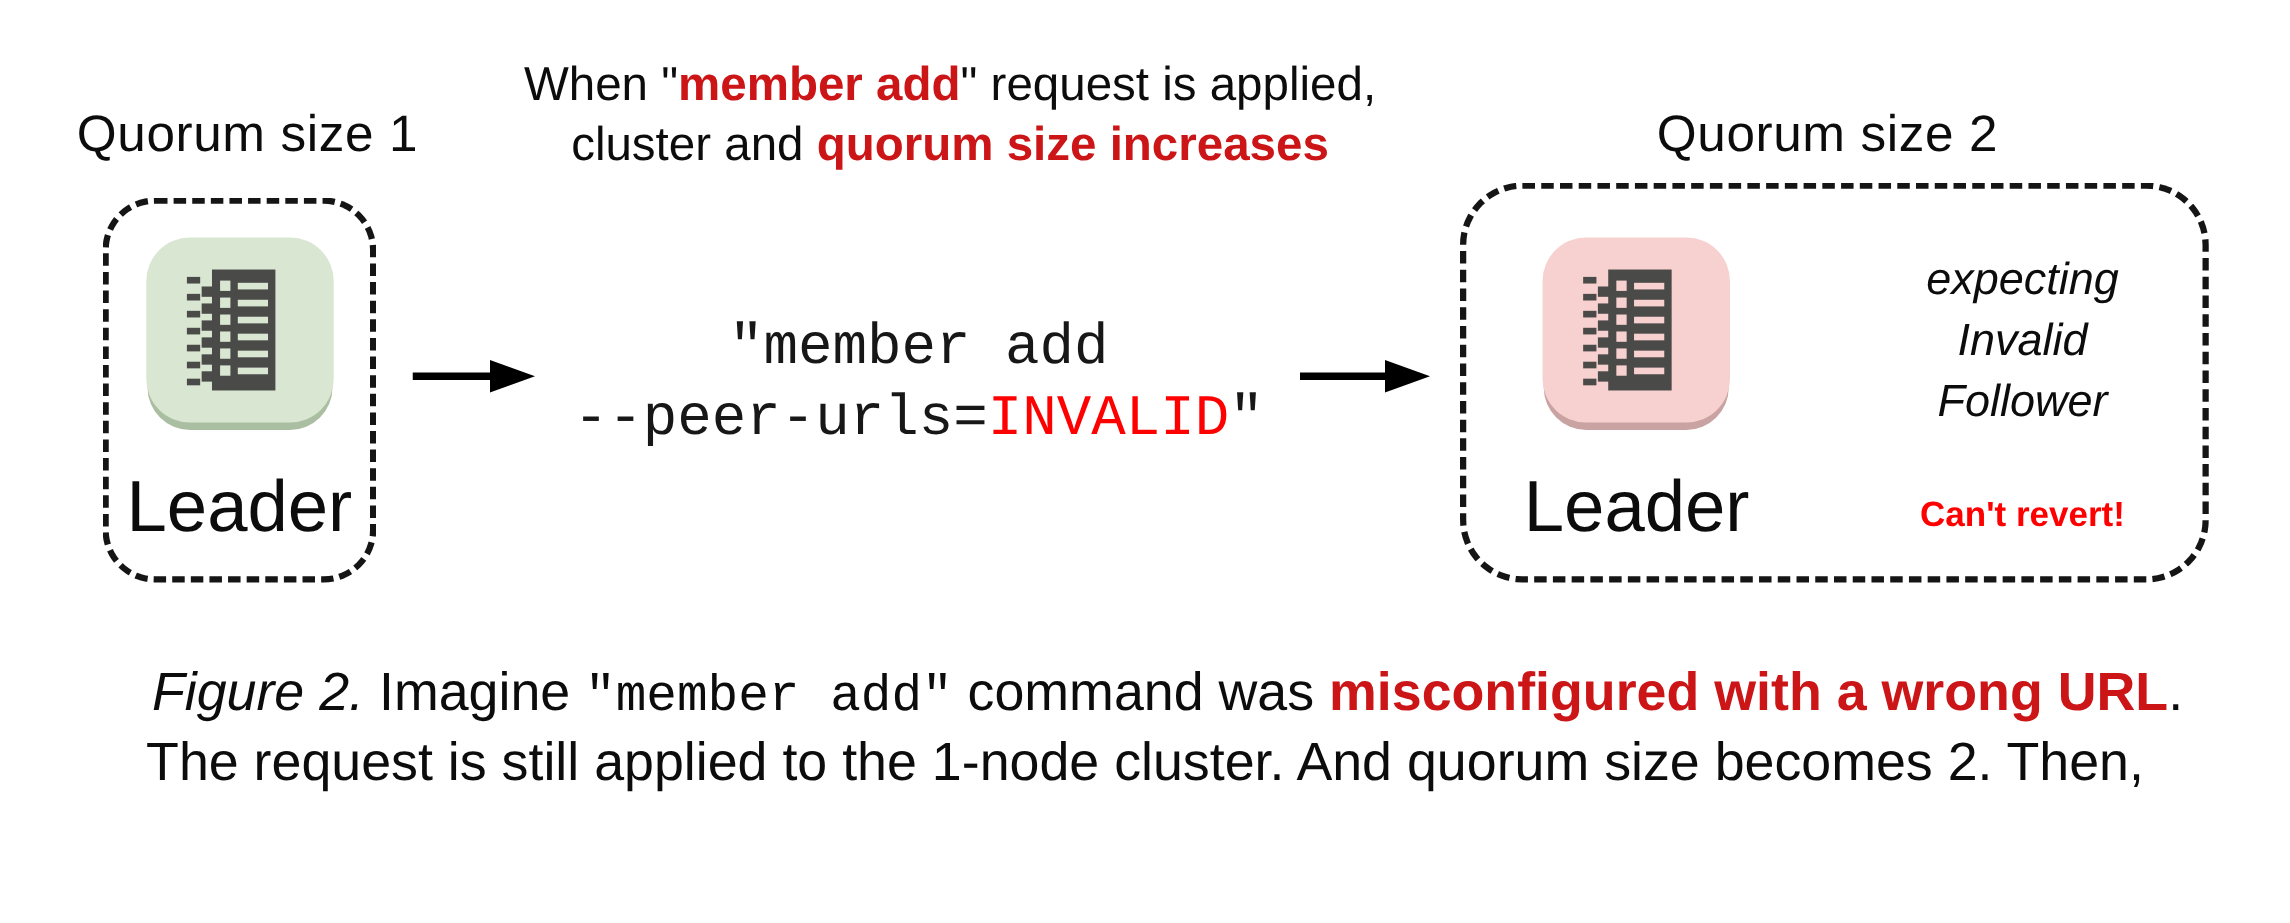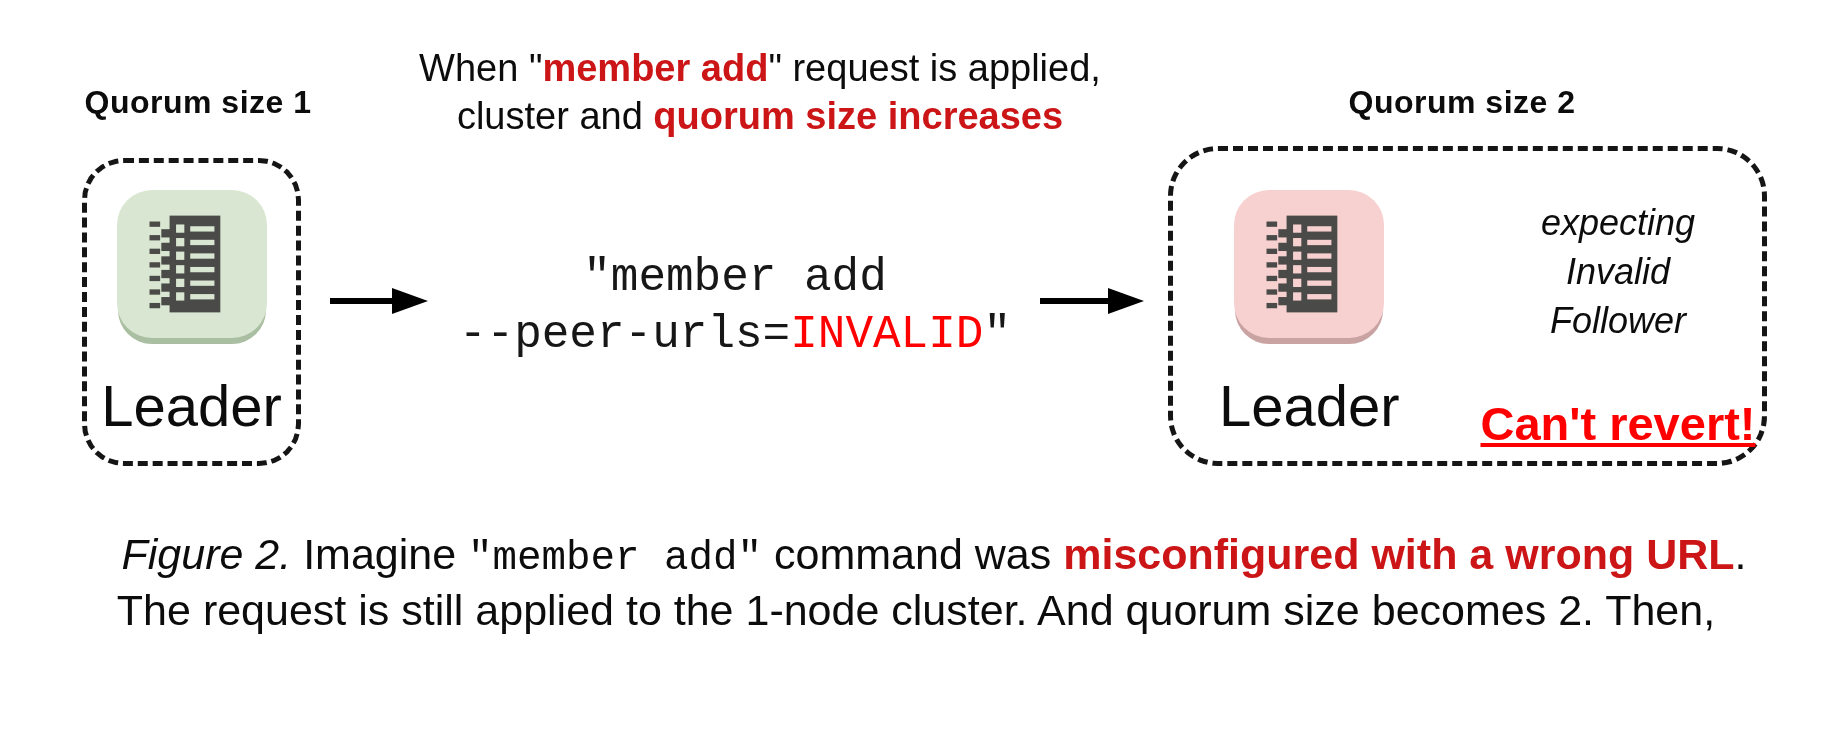--- a/index.html
+++ b/index.html
@@ -3,21 +3,21 @@
 <meta charset="utf-8">
 <style>
   html,body{margin:0;padding:0;background:#ffffff;}
   .stage{
     position:relative;width:1832px;height:738px;background:#ffffff;
     font-family:"Liberation Sans",sans-serif;color:#111111;overflow:hidden;
   }
   .abs{position:absolute;}
   .center{text-align:center;}
 
-  .cluster-title{font-size:32px;font-weight:bold;color:#0c0c0c;letter-spacing:0.5px;}
+  .cluster-title{font-size:41px;font-weight:normal;color:#0c0c0c;letter-spacing:0.5px;}
 
   .dashed-box{
     border:5px dashed #151515;
     box-sizing:border-box;
     background:#ffffff;
   }
   .dashed-box.left{border-radius:42px;}
   .dashed-box.right{border-radius:50px;}
 
   .node-box{
@@ -36,21 +36,21 @@
   .intro-note{font-size:38px;line-height:48px;color:#0c0c0c;}
   .red-em{color:#cc1517;font-weight:bold;}
   .bright-red{color:#ff0000;}
 
   .command{
     font-family:"Liberation Mono",monospace;
     font-size:46px;line-height:57px;color:#171717;white-space:nowrap;
   }
 
   .side-note{font-size:36px;line-height:49px;font-style:italic;color:#0c0c0c;}
-  .warning{font-size:47px;font-weight:bold;color:#ff0000;text-decoration:underline;}
+  .warning{font-size:28px;font-weight:bold;color:#ff0000;}
 
   .caption{font-size:43px;line-height:52px;color:#0c0c0c;}
   .caption .fig{font-style:italic;margin-left:36px;}
   .caption code{
     font-family:"Liberation Mono",monospace;
     font-size:0.95em;font-weight:normal;
   }
 
   .arrow line{stroke:#000;stroke-width:6;}
   .arrow polygon{fill:#000;}

